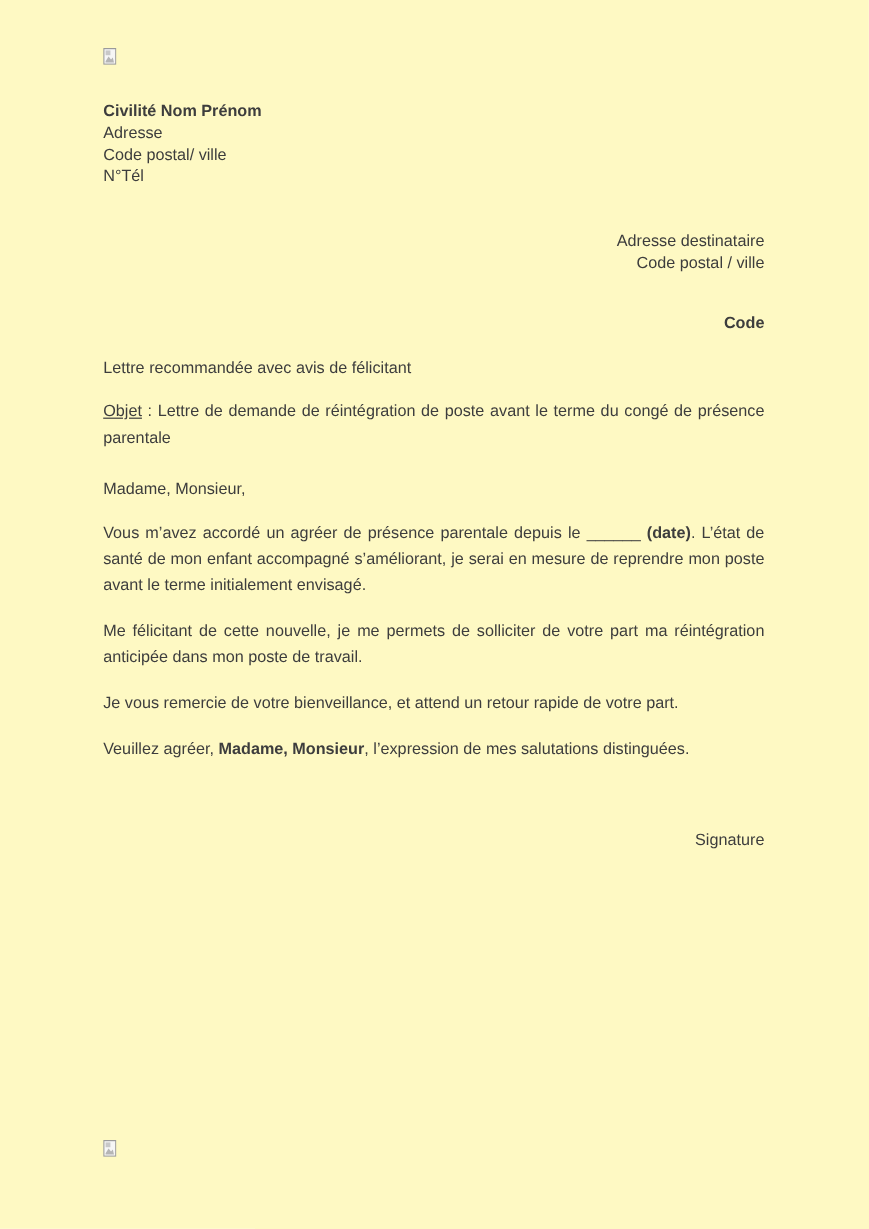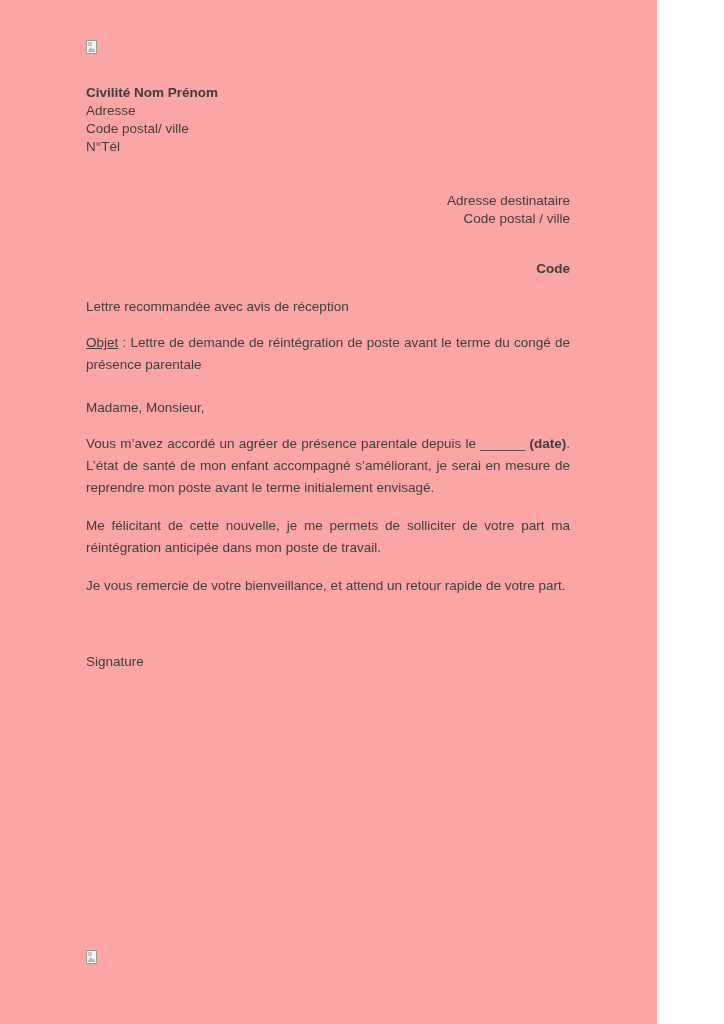--- a/index.html
+++ b/index.html
@@ -4,41 +4,41 @@
 <style>
   html, body { margin: 0; padding: 0; }
   body {
     width: 724px; height: 1024px;
     background: #ffffff;
     font-family: "Liberation Sans", sans-serif;
     color: #3d3d3d;
   }
   .page {
     position: relative;
-    width: 657px; height: 1024px;
+    width: 724px; height: 1024px;
     overflow: hidden;
-    background: #fca5a5;
+    background: #fef9c3;
   }
   .content {
     padding: 40px 87px 0 86px;
     font-size: 13.5px;
   }
   .b { font-weight: bold; }
   .u { text-decoration: underline; }
   .hdr-line { line-height: 18px; }
   .icon-wrap { display: block; height: 14px; }
   .sender { margin-top: 30px; }
   .recipient { margin-top: 36px; text-align: right; }
   .date-line { margin-top: 32px; text-align: right; font-weight: bold; line-height: 18px; }
   .mention { margin-top: 20px; line-height: 18px; }
   .subject { margin-top: 16px; line-height: 22px; text-align: justify; }
   .salutation { margin-top: 23px; font-weight: normal; line-height: 18px; }
   .p { line-height: 22px; margin: 16px 0 0 0; }
   .just { text-align: justify; }
-  .signature { margin-top: 56px; text-align: left; line-height: 18px; }
+  .signature { margin-top: 56px; text-align: right; line-height: 18px; }
   .icon-bottom { position: absolute; left: 86px; top: 950px; }
 </style>
 </head>
 <body>
 
 <div class="page">
   <div class="content">
 
     <span class="icon-wrap">
       <svg width="11" height="14" viewBox="0 0 11 14" aria-hidden="true">
@@ -55,32 +55,33 @@
       <div class="hdr-line">N°Tél</div>
     </div>
 
     <div class="recipient">
       <div class="hdr-line">Adresse destinataire</div>
       <div class="hdr-line">Code postal / ville</div>
     </div>
 
     <div class="date-line">Code</div>
 
-    <div class="mention">Lettre recommandée avec avis de réception</div>
+    <div class="mention">Lettre recommandée avec avis de félicitant</div>
 
     <div class="subject"><span class="u">Objet</span><span> : Lettre de demande de réintégration de poste avant le terme du congé de présence parentale</span></div>
 
     <div class="salutation">Madame, Monsieur,</div>
 
     <p class="p just"><span>Vous m’avez accordé un agréer de présence parentale depuis le </span><span>______</span><span> </span><span class="b">(date)</span><span>. L’état de santé de mon enfant accompagné s’améliorant, je serai en mesure de reprendre mon poste avant le terme initialement envisagé.</span></p>
 
     <p class="p just">Me félicitant de cette nouvelle, je me permets de solliciter de votre part ma réintégration anticipée dans mon poste de travail.</p>
 
     <p class="p">Je vous remercie de votre bienveillance, et attend un retour rapide de votre part.</p>
 
+    <p class="p"><span>Veuillez agréer, </span><span class="b">Madame, Monsieur</span><span>, l’expression de mes salutations distinguées.</span></p>
 
     <div class="signature">Signature</div>
 
   </div>
 
   <span class="icon-bottom">
     <svg width="11" height="14" viewBox="0 0 11 14" aria-hidden="true">
       <rect x="0.5" y="0.5" width="10" height="13" fill="#f6f6f6" stroke="#9a9a9a"></rect>
       <rect x="2" y="2" width="4" height="4" fill="#c8c8c8"></rect>
       <path d="M2 11 L4.5 7 L6.5 9.5 L8 8 L9 12 L2 12 Z" fill="#b5b5b5"></path>

